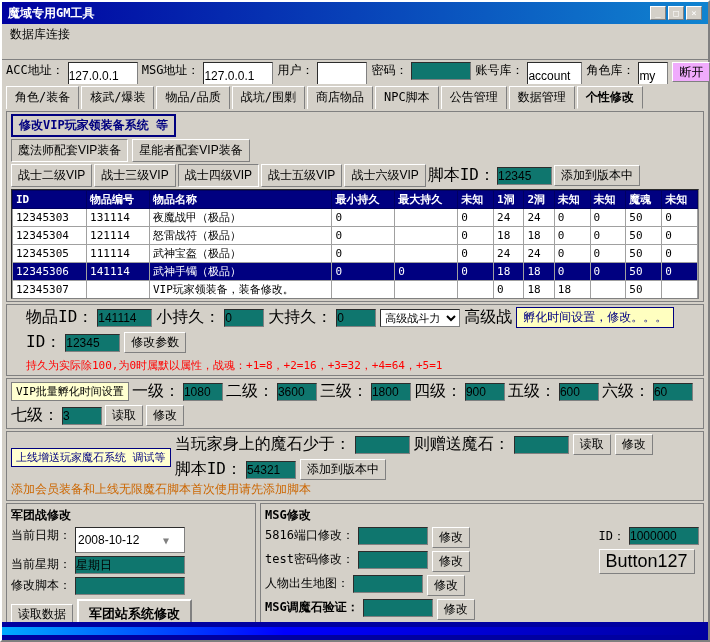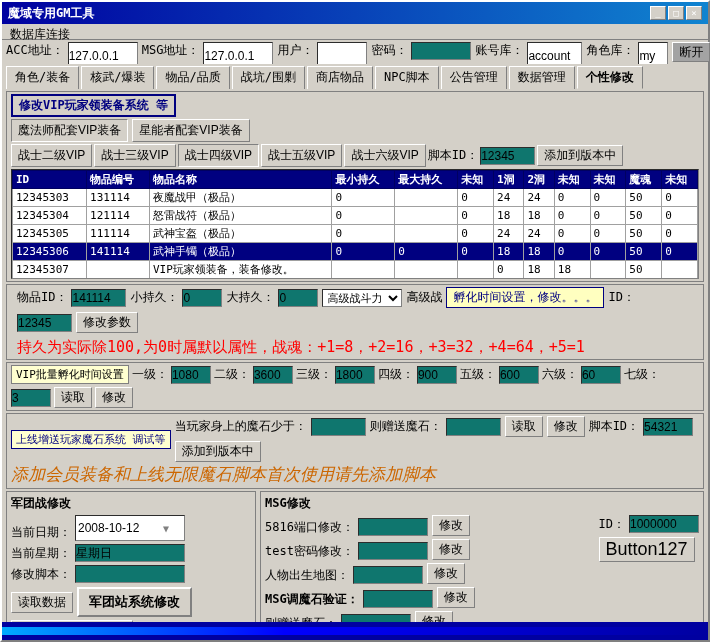--- a/index.html
+++ b/index.html
@@ -42,41 +42,41 @@
       border-right-color: #808080;
       border-bottom-color: #808080;
       font-size: 9px;
       display: flex; align-items: center; justify-content: center;
       cursor: pointer;
     }
     .menu-bar {
       background: #d4d0c8;
       padding: 2px 4px;
       border-bottom: 1px solid #808080;
-      height: 16px;
+      height: 36px;
       flex-shrink: 0;
     }
     .menu-bar span { font-size: 12px; color: #000; padding: 1px 4px; cursor: pointer; }
     .toolbar {
       display: flex;
       padding: 2px 4px;
       background: #d4d0c8;
       gap: 4px;
       flex-shrink: 0;
       height: 24px;
     }
     .toolbar label { font-size: 12px; }
     .toolbar input[type=text] {
       border: 1px inset #808080;
       background: white;
       font-size: 12px;
       height: 28px;
     }
     .disconnect-btn {
-      background: #a3a3a3;
+      background: #f0abfc;
       border: 1px solid;
       border-top-color: #ffffff;
       border-left-color: #ffffff;
       border-right-color: #808080;
       border-bottom-color: #808080;
       font-size: 12px;
       padding: 1px 6px;
       cursor: pointer;
       white-space: nowrap;
     }
@@ -157,57 +157,57 @@
     }
     .data-table tr.selected td {
       background: #000080;
       color: white;
     }
     .table-container {
       border: 1px inset #808080;
       overflow: hidden;
       max-height: 110px;
     }
-    .form-label { font-size: 12px; white-space: nowrap; }
+    .form-label { font-size: 16px; white-space: nowrap; }
     .form-input {
       border: 1px inset #808080;
       background: #0f766e;
       font-size: 12px;
       height: 18px;
     }
     .btn {
       background: #d4d0c8;
       border: 1px solid;
       border-top-color: #ffffff;
       border-left-color: #ffffff;
       border-right-color: #808080;
       border-bottom-color: #808080;
       font-size: 12px;
       padding: 1px 6px;
       cursor: pointer;
       white-space: nowrap;
     }
     .hint-text {
       color: red;
-      font-size: 15px;
+      font-size: 11px;
     }
     .select-box {
       border: 1px inset #808080;
       background: white;
       font-size: 11px;
       height: 18px;
     }
     .bottom-section {
       display: flex;
       gap: 4px;
       flex: 1;
     }
     .field-row {
       display: flex;
-      align-items: flex-end;
+      align-items: flex-start;
       gap: 4px;
       margin-bottom: 3px;
     }
     .guild-btn-big {
       background: #d4d0c8;
       border: 2px solid;
       border-top-color: #ffffff;
       border-left-color: #ffffff;
       border-right-color: #808080;
       border-bottom-color: #808080;
@@ -392,21 +392,21 @@
                 <td>18</td>
                 <td></td>
                 <td>50</td>
                 <td></td>
             </tr>
           </tbody>
         </table>
       </div>
     </div>
 
-    <div style="display:flex; align-items:center; gap:4px; flex-wrap:wrap; border:1px solid #808080; padding:2px 10px; position:relative;">
+    <div style="display:flex; align-items:center; gap:4px; flex-wrap:wrap; border:1px solid #808080; padding:2px 19px; position:relative;">
       <span class="form-label">物品ID：</span>
       <input type="text" class="form-input" style="width: 55px;" value="141114">
       <span class="form-label">小持久：</span>
       <input type="text" class="form-input input-narrow" value="0" style="">
       <span class="form-label">大持久：</span>
       <input type="text" class="form-input input-narrow" value="0" style="">
       <select class="select-box" style="width:80px">
         <option>高级战斗力</option>
       </select>
       <span class="form-label">高级战</span>
@@ -450,21 +450,21 @@
           <span class="form-label">则赠送魔石：</span>
           <input type="text" class="form-input" style="width: 55px;" value="">
           <button class="btn">读取</button>
           <button class="btn">修改</button>
           <span class="form-label">脚本ID：</span>
           <input type="text" class="form-input" style="width: 50px;" value="54321">
           <button class="btn">添加到版本中</button>
         </div>
       </div>
       <div style="margin-top:1px;">
-        <span style="color:#cc6600; font-size:17px;font-style:italic;">添加会员装备和上线无限魔石脚本首次使用请先添加脚本</span>
+        <span style="color:#cc6600; font-size:12px;">添加会员装备和上线无限魔石脚本首次使用请先添加脚本</span>
       </div>
     </div>
 
     <div class="bottom-section">
 
       <div style="width:250px; border:1px solid #808080; padding:3px 4px; flex-shrink:0;">
         <div style="font-size:12px; font-weight:bold; margin-bottom:3px;">军团战修改</div>
         <div class="field-row">
           <span style="font-size:12px; width:60px;">当前日期：</span>
           <div style="display:flex; align-items:center; border:1px inset #808080; background:white; width:110px; height:24px; padding:12px 2px;">

